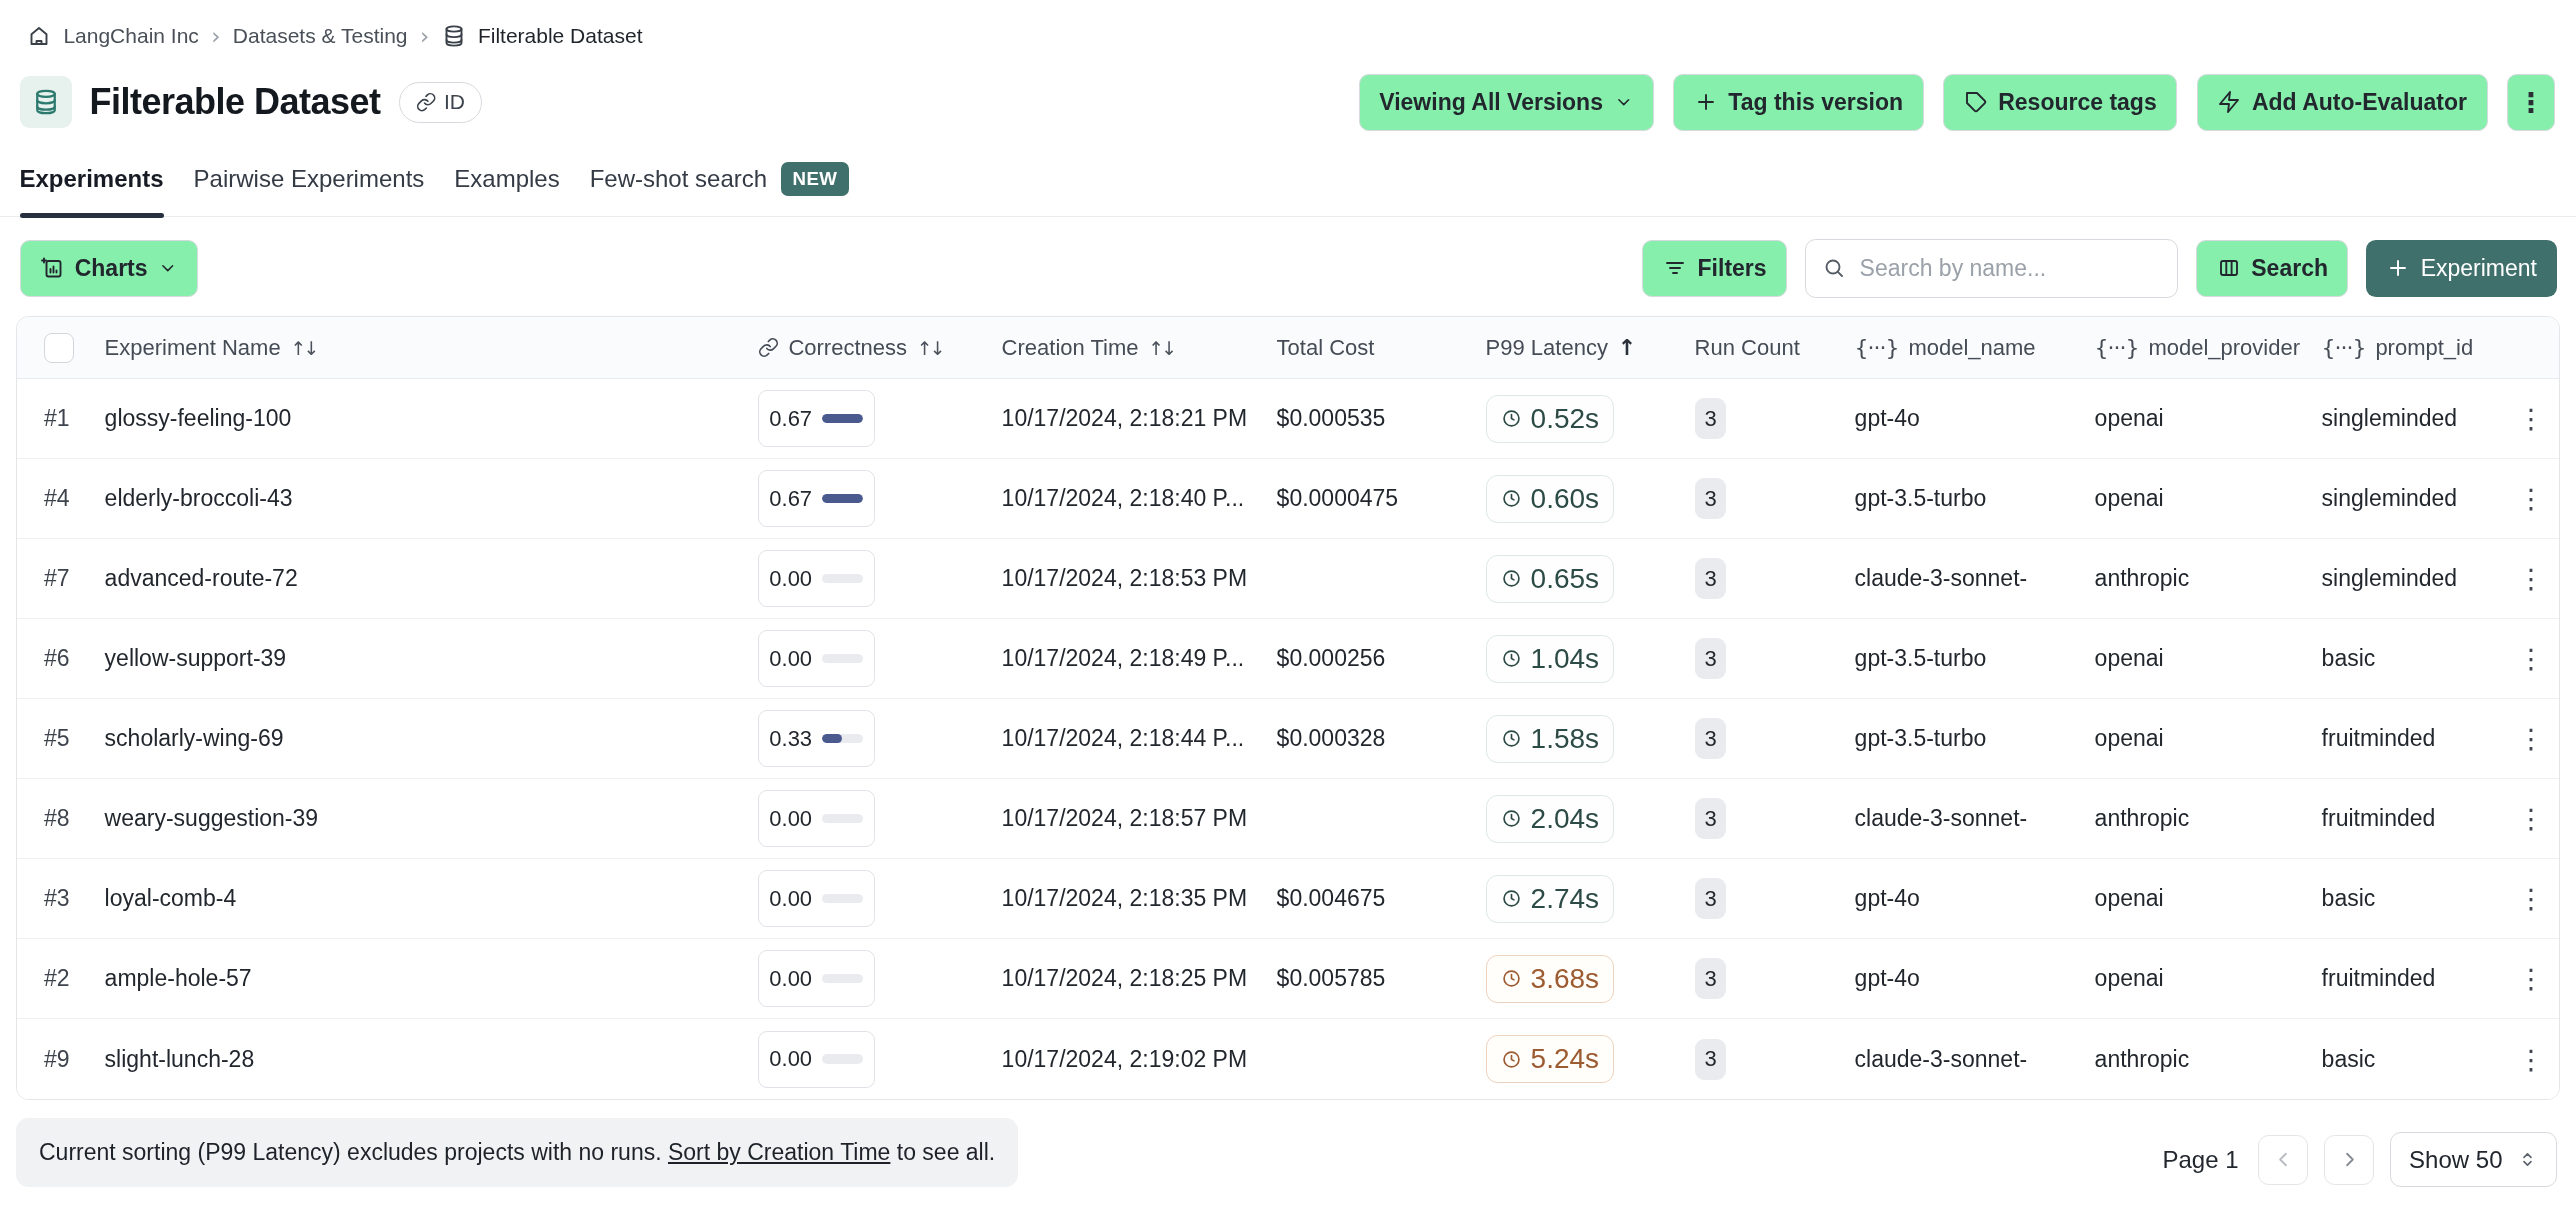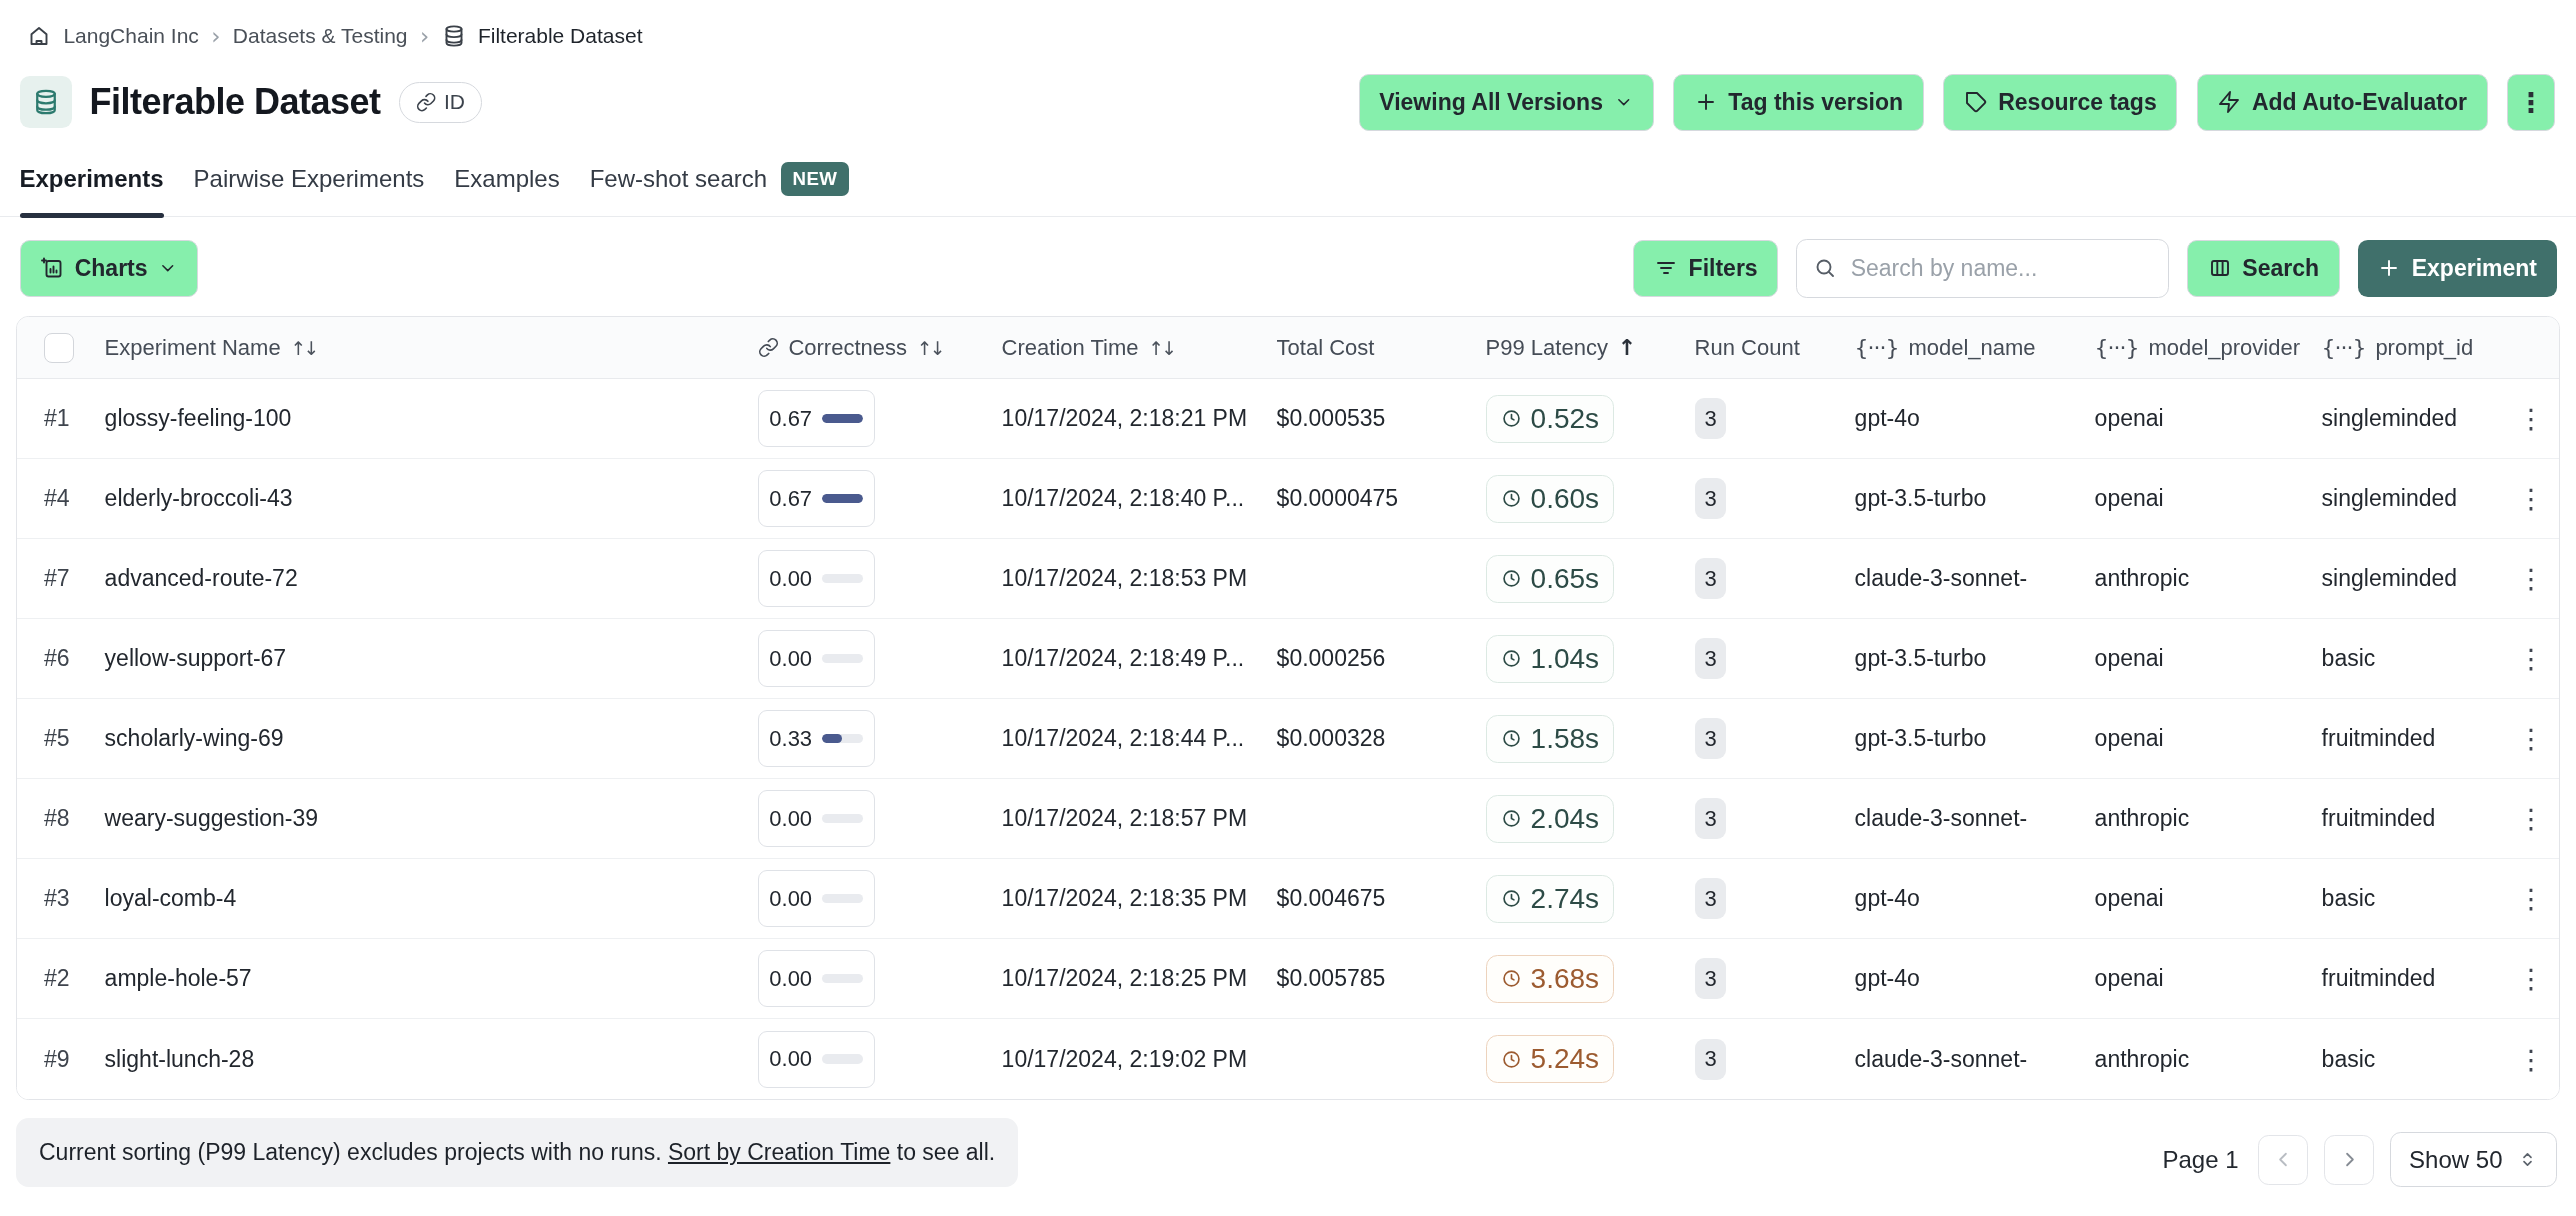--- a/index.html
+++ b/index.html
@@ -41,21 +41,21 @@
   .tab.active::after { content:""; position:absolute; left:0; right:0; bottom:-1.8px; height:5.3px; background:#27303f; border-radius:2.7px; }
   .new-badge { background:var(--accent); color:#fff; font-size:18.7px; font-weight:700; padding:6.2px 11.5px; border-radius:7px; letter-spacing:0.4px; }
 
   
   .toolbar { display:flex; align-items:center; margin:21px 19.5px 18px; height:60px; }
   .toolbar-right { margin-left:auto; display:flex; gap:18px; align-items:center; }
   .search { width:373px; height:59px; border:1.3px solid #d6d9de; border-radius:10.7px; display:flex; align-items:center; gap:11.5px; padding:0 16px; background:#fff; }
   .search svg { width:24px; height:24px; color:#565d66; flex:none; }
   .search input { border:none; outline:none; font-size:23px; color:#22272e; width:100%; font-family:inherit; background:transparent; }
   .search input::placeholder { color:#9aa1a9; }
-  .btn-primary { background:var(--accent); border:none; color:#fff; font-weight:700;align-items:center; }
+  .btn-primary { background:var(--accent); border:none; color:#fff; font-weight:400;align-items:center; }
 
   
   .table-wrap { margin:0 16px; border:1.3px solid #e3e5e9; border-radius:12.4px; overflow:hidden; background:#fff; }
   .thead { display:grid; grid-template-columns:var(--cols); height:62px; background:#fafbfc; border-bottom:1.3px solid #e8eaed; align-items:center; font-size:22px; color:#454c56; }
   .th { display:flex; align-items:center; gap:9.8px; padding-left:3.6px; white-space:nowrap; }
   .th-check { padding-left:27px; }
   .checkbox { width:30px; height:30px; border:1.8px solid #d3d6db; border-radius:8px; background:#fff; cursor:pointer; }
   .th svg { width:21px; height:21px; color:#454c56; flex:none; }
   .sort-updown::before { content:"\2191\2193"; font-family:"DejaVu Sans",sans-serif; font-size:18.7px; letter-spacing:-2.7px; color:#4b525c; }
   .sort-up::before { content:"\2191"; font-family:"DejaVu Sans",sans-serif; font-size:22px; color:#2b313a; font-weight:bold; }
@@ -435,21 +435,21 @@
           </div>
     <div class="td">
             <button class="row-kebab"><span></span></button>
           </div>
   </div>
         <div class="tr">
     <div class="td td-rank">
             <span>#6</span>
           </div>
     <div class="td td-name">
-            <span>yellow-support-67</span>
+            <span>yellow-support-39</span>
           </div>
     <div class="td">
       <div class="cbox">
         <span class="cval">0.00</span>
         <span class="cbar">
                 <span class="cbar-fill" style="width: 0%;"></span>
               </span>
       </div>
     </div>
     <div class="td">

